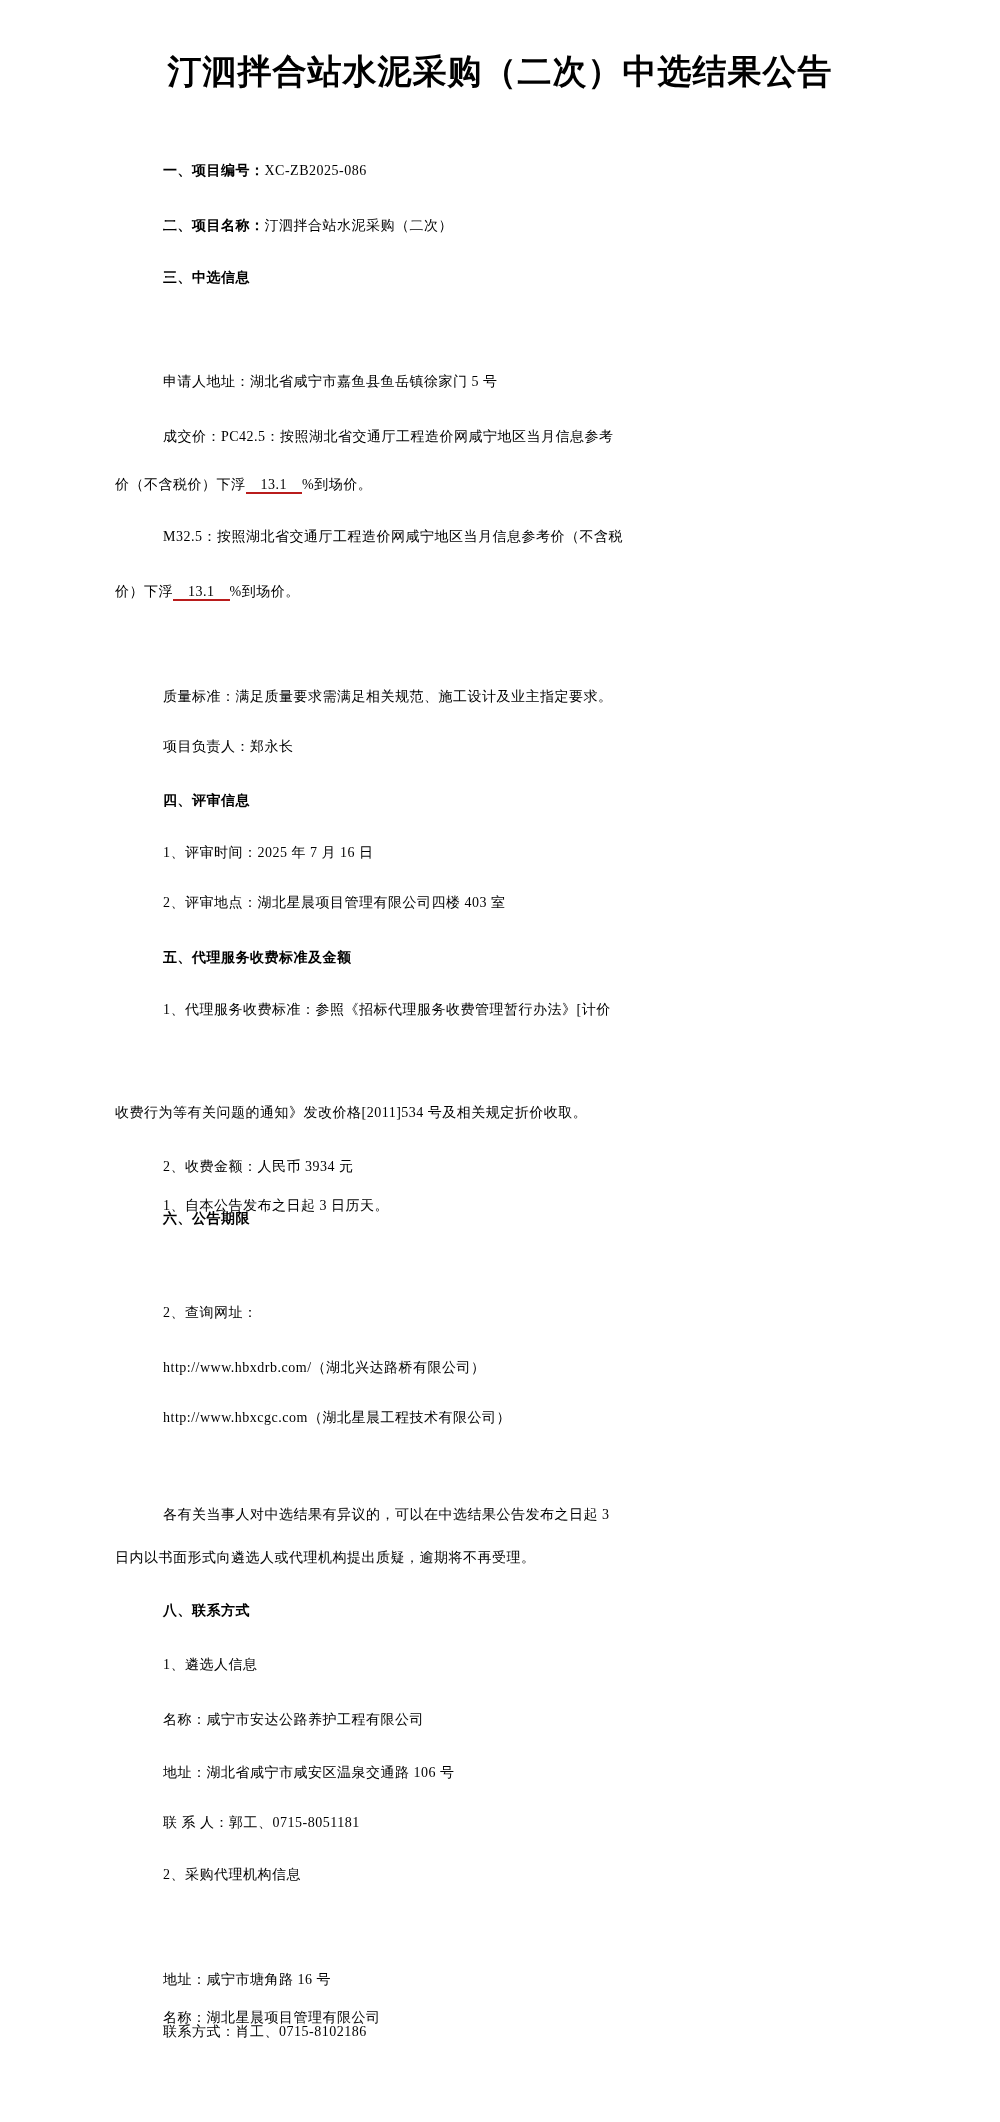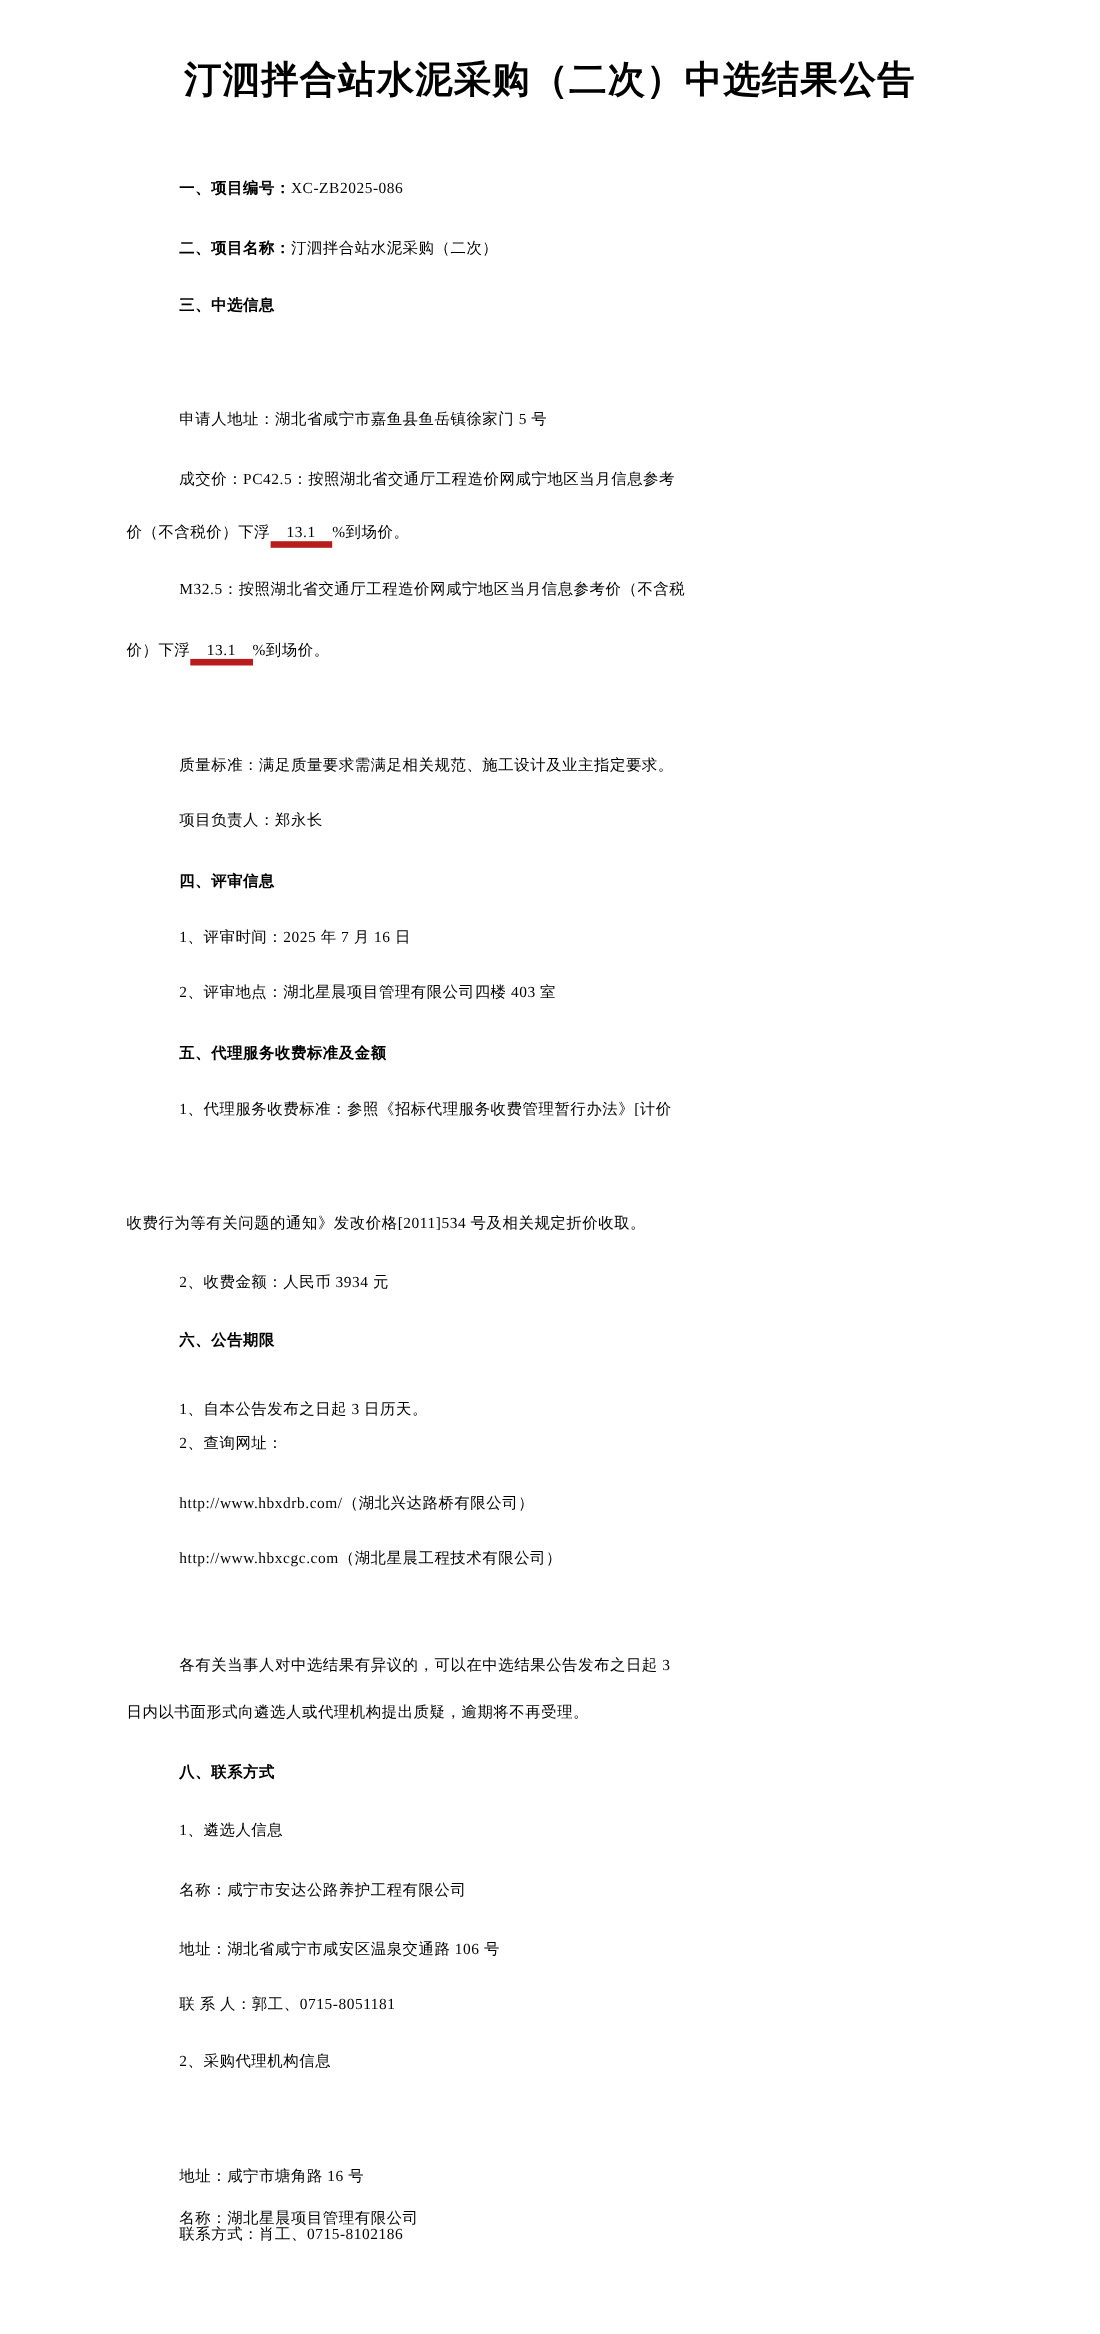--- a/index.html
+++ b/index.html
@@ -16,39 +16,39 @@
     position: absolute;
     top: 46px;
     left: 0;
     width: 1000px;
     margin: 0;
     text-align: center;
     font-size: 34px;
     font-weight: bold;
     line-height: 56px;
     letter-spacing: 1px;
-    font-family: Liberation Serif, serif;
+    font-family: Liberation Mono, monospace;
   }
   .ln {
     position: absolute;
     left: 115px;
     height: 52px;
     line-height: 52px;
     font-size: 14px;
     margin: 0;
     white-space: nowrap;
     letter-spacing: 0.5px;
   }
   .ind { left: 163px; }
   .hd {
     font-weight: bold;
     font-family: "Liberation Sans", "DejaVu Sans", sans-serif;
   }
   .u {
-    border-bottom: 6px solid #b91c1c;
+    border-bottom: 2px solid #b91c1c;
     padding: 0 15px;
   }
 </style>
 </head>
 <body>
 
 <main class="doc">
 
   <h1 class="title">汀泗拌合站水泥采购（二次）中选结果公告</h1>
 
@@ -84,21 +84,21 @@
 
   <p class="ln ind" style="top:984px">1、代理服务收费标准：参照《招标代理服务收费管理暂行办法》[计价</p>
 
 
   <p class="ln" style="top:1087px">收费行为等有关问题的通知》发改价格[2011]534 号及相关规定折价收取。</p>
 
   <p class="ln ind" style="top:1141px">2、收费金额：人民币 3934 元</p>
 
   <p class="ln ind hd" style="top:1192px">六、公告期限</p>
 
-  <p class="ln ind" style="top:1256px">1、自本公告发布之日起 3 日历天。</p>
+  <p class="ln ind" style="top:1180px">1、自本公告发布之日起 3 日历天。</p>
 
   <p class="ln ind" style="top:1287px">2、查询网址：</p>
 
   <p class="ln ind" style="top:1342px">http://www.hbxdrb.com/（湖北兴达路桥有限公司）</p>
 
   <p class="ln ind" style="top:1392px">http://www.hbxcgc.com（湖北星晨工程技术有限公司）</p>
 
 
   <p class="ln ind" style="top:1489px">各有关当事人对中选结果有异议的，可以在中选结果公告发布之日起 3</p>
 

